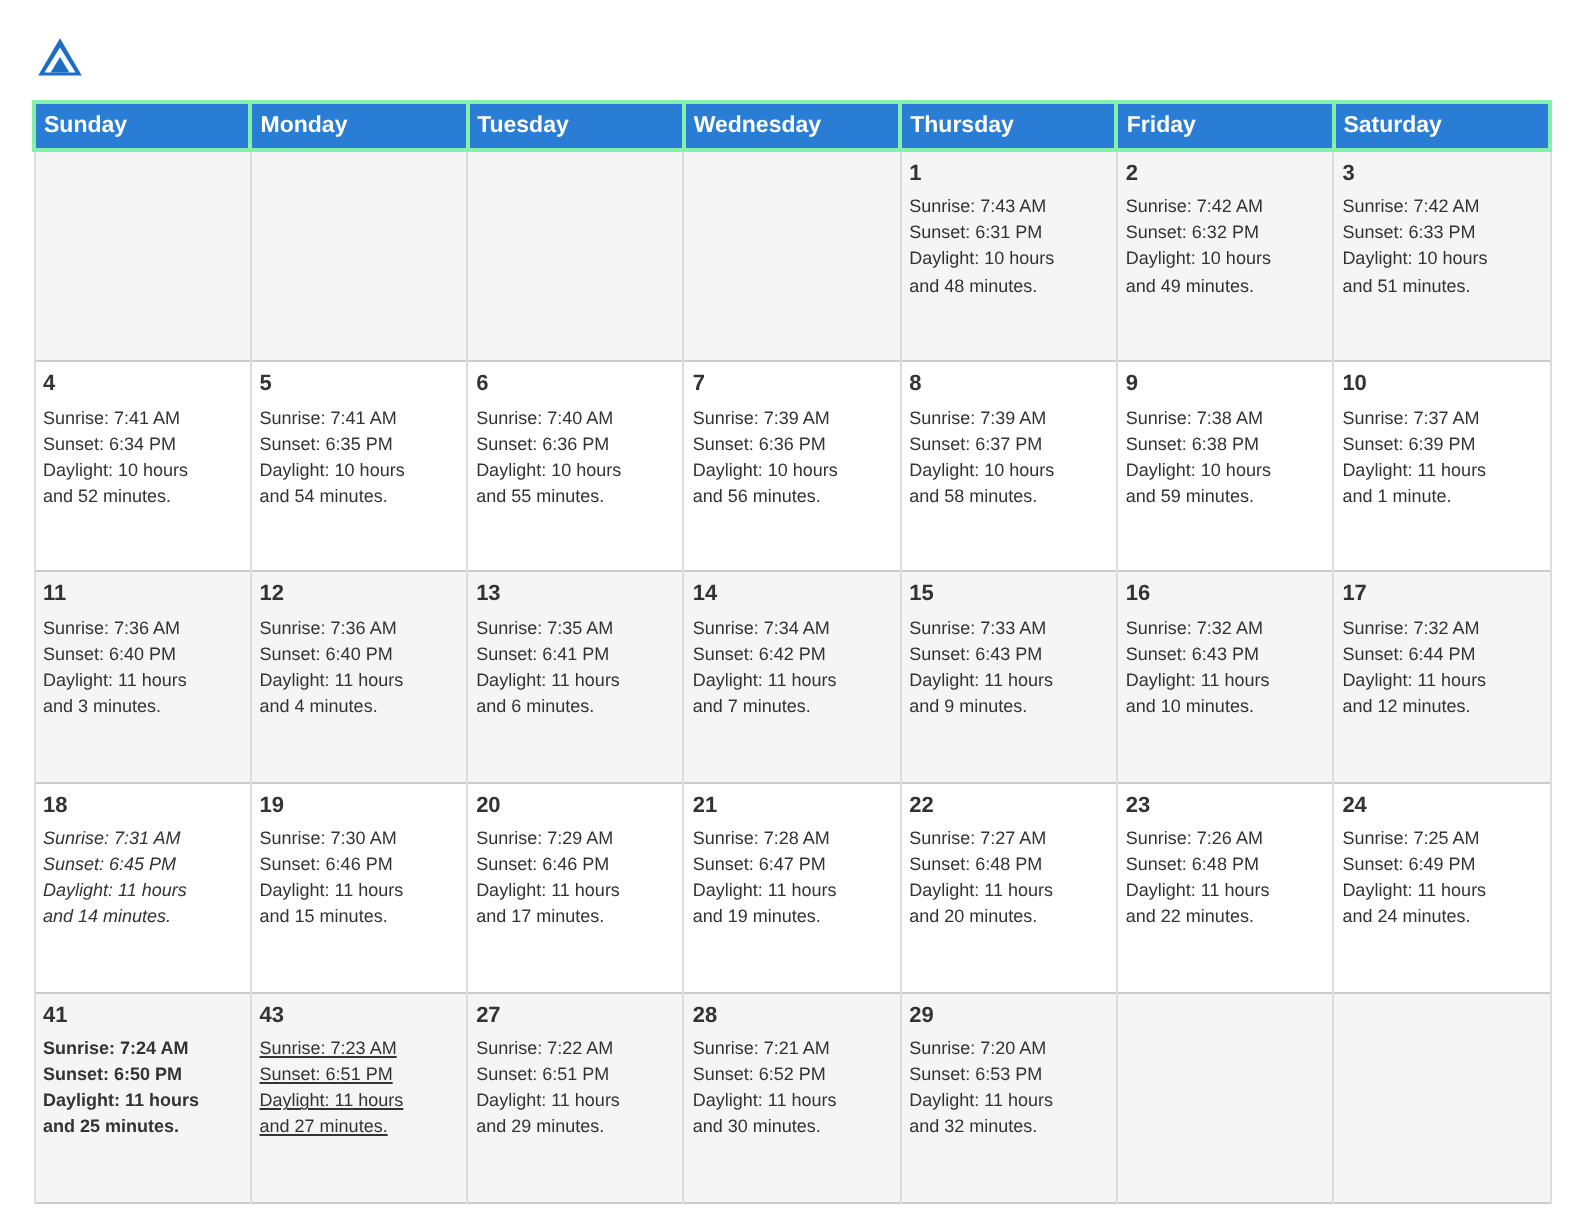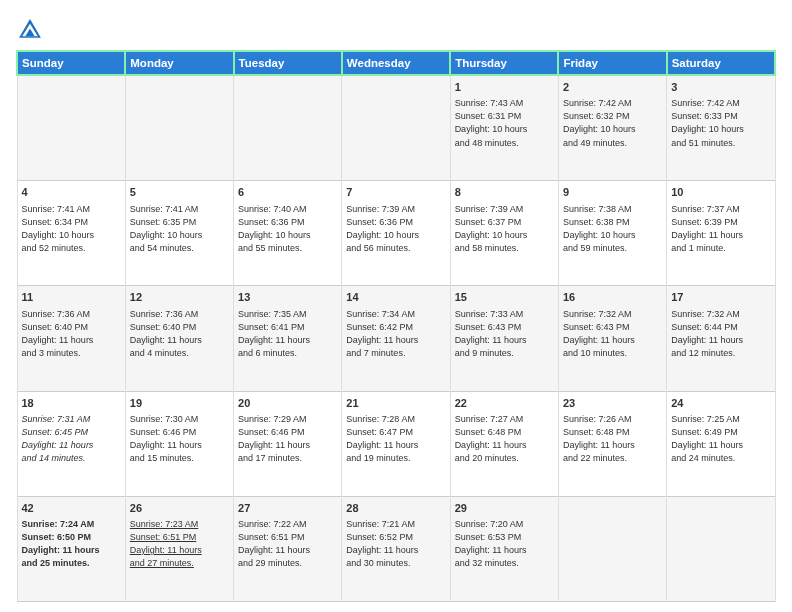--- a/index.html
+++ b/index.html
@@ -311,28 +311,28 @@
           <td>
             <span class="day-num">24</span>
             <div class="day-info" style="white-space: pre-line;">Sunrise: 7:25 AM
 Sunset: 6:49 PM
 Daylight: 11 hours
 and 24 minutes.</div>
           </td>
         </tr>
         <tr>
           <td>
-            <span class="day-num">42</span>
+            <span class="day-num">41</span>
             <div class="day-info" style="white-space: pre-line; font-weight: bold;">Sunrise: 7:24 AM
 Sunset: 6:50 PM
 Daylight: 11 hours
 and 25 minutes.</div>
           </td>
           <td>
-            <span class="day-num">26</span>
+            <span class="day-num">43</span>
             <div class="day-info" style="white-space: pre-line; text-decoration: underline;">Sunrise: 7:23 AM
 Sunset: 6:51 PM
 Daylight: 11 hours
 and 27 minutes.</div>
           </td>
           <td>
             <span class="day-num">27</span>
             <div class="day-info" style="white-space: pre-line;">Sunrise: 7:22 AM
 Sunset: 6:51 PM
 Daylight: 11 hours

